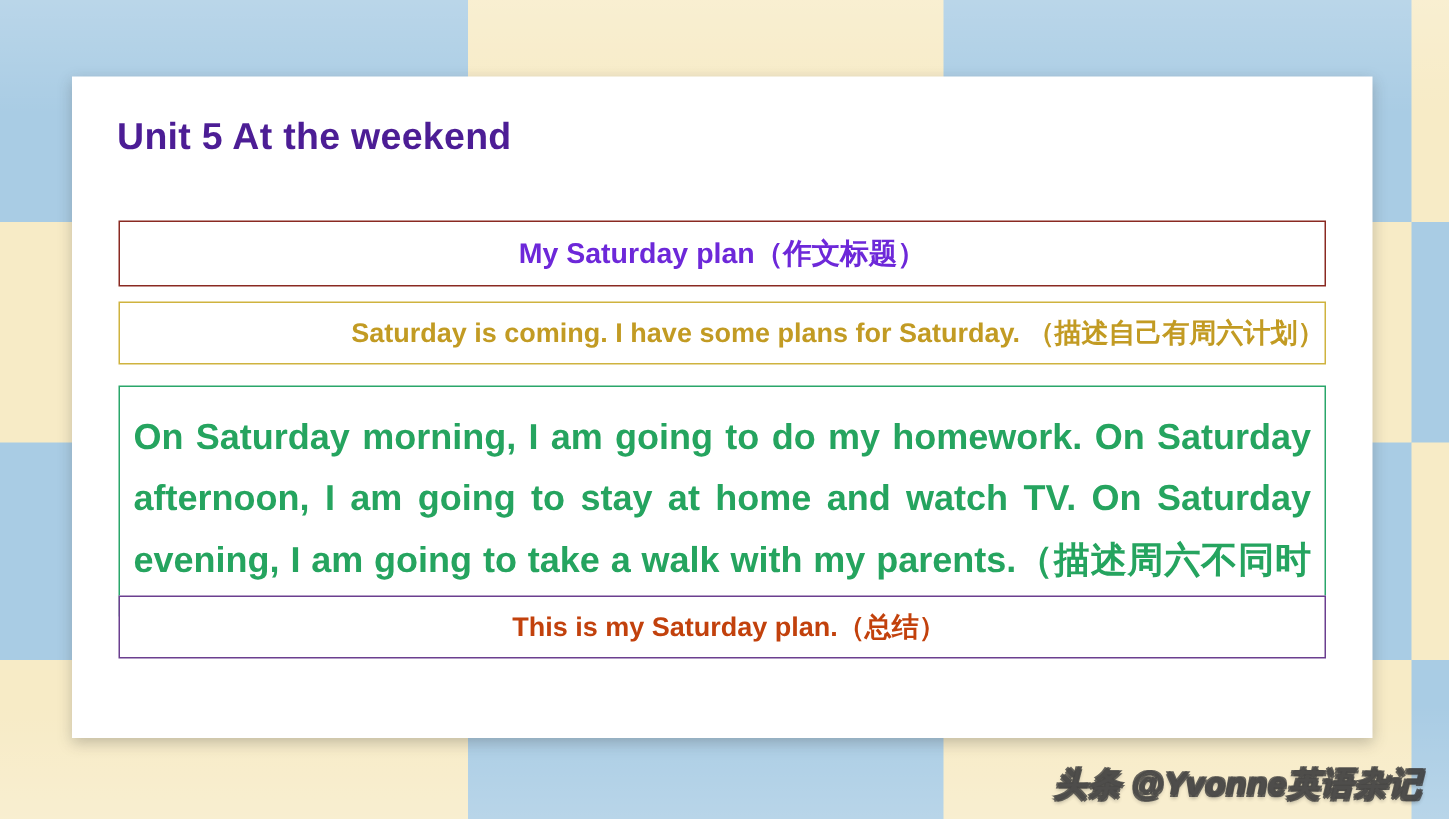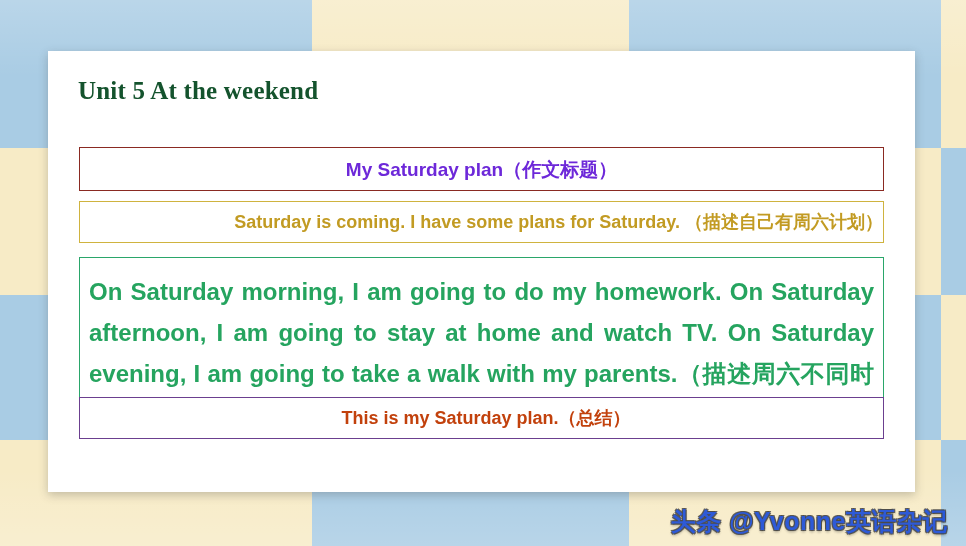--- a/index.html
+++ b/index.html
@@ -64,23 +64,22 @@
     box-shadow: 0 3px 9px rgba(60,60,60,0.28);
   }
 
   #card-title {
     position: absolute;
     left: 30px;
     top: 26px;
     font-size: 25px;
     font-weight: bold;
     letter-spacing: 0.2px;
-    color: #14532d;
+    color: #4c1d95;
     white-space: nowrap;
-    font-family: Liberation Serif, serif;
   }
 
   .box {
     position: absolute;
     left: 31px;
     width: 805px;
     box-sizing: border-box;
     border: 1.5px solid #888;
     background: #ffffff;
     font-weight: bold;
@@ -132,32 +131,33 @@
     font-size: 18px;
     color: #c2410c;
     padding: 11px 0 0 9px;
   }
 
   
   #watermark {
     position: absolute;
     right: 18px;
     bottom: 8px;
-    font-size: 25px;
+    font-size: 22px;
     font-weight: bold;
-    color: #1d4ed8;
+    color: #404040;
     letter-spacing: 0.5px;
     white-space: nowrap;
     text-shadow:
       -1px -1px 0 rgba(60,60,60,0.85),
        1px -1px 0 rgba(60,60,60,0.85),
       -1px  1px 0 rgba(60,60,60,0.85),
        1px  1px 0 rgba(60,60,60,0.85),
        0    2px 3px rgba(40,40,40,0.45);
     opacity: 0.92;
+    font-style: italic;
   }
 </style>
 </head>
 <body>
 
 <div id="slide">
 
   <div id="bg">
 
     <div class="tile cream" style="left:312px; top:0px;  width:317px; height:148px;"></div>

